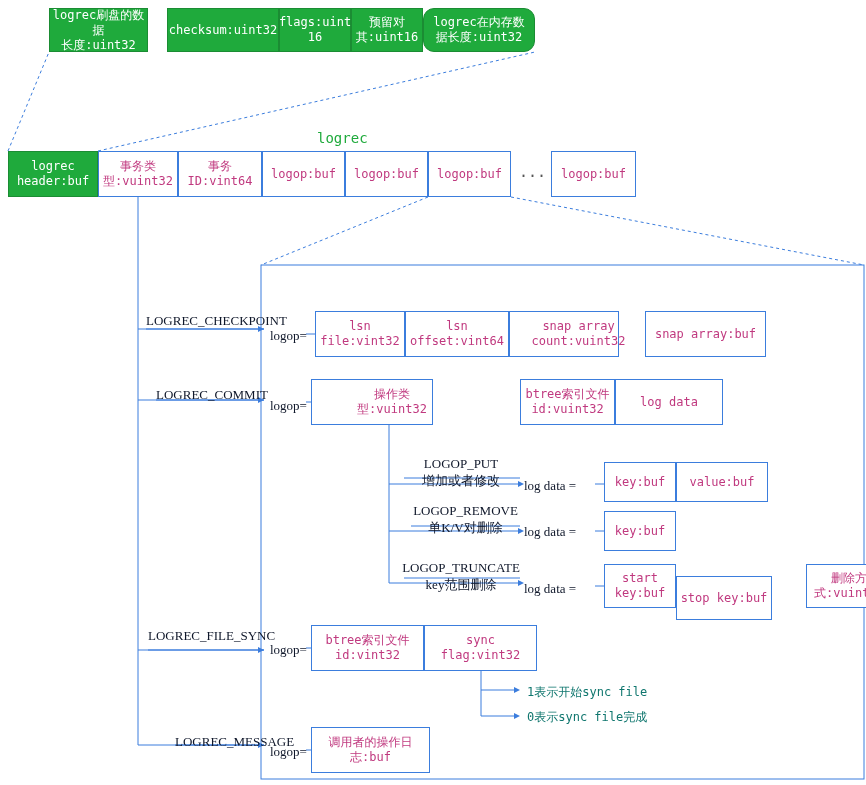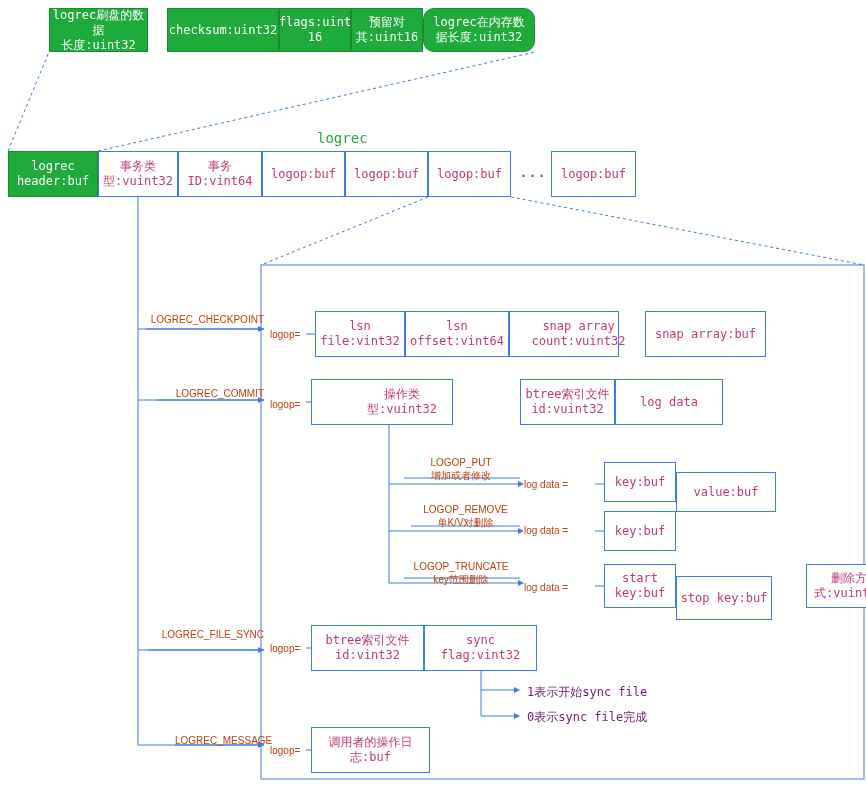--- a/index.html
+++ b/index.html
@@ -30,43 +30,43 @@
   }
   .blue{
     background:#ffffff;
     border:1px solid #3b7ddd;
     color:#c0397f;
     font-family:"DejaVu Sans Mono","Liberation Mono",monospace;
     font-size:12px;
   }
   .label{
     position:absolute;
-    color:#c2410c;
-    font-family:Liberation Sans, sans-serif;
-    font-size:10px;
+    color:#0f172a;
+    font-family:Liberation Serif, serif;
+    font-size:13px;
     white-space:pre-line;
     line-height:1.3;
   }
   .label.center{text-align:center;}
   .label.right{text-align:right;}
   .title{
     position:absolute;
     color:#1faa3c;
     font-family:"DejaVu Sans Mono","Liberation Mono",monospace;
     font-size:14px;
   }
   .dots{
     position:absolute;
     color:#555;
     font-family:"DejaVu Sans Mono","Liberation Mono",monospace;
     font-size:15px;
   }
   .note{
     position:absolute;
-    color:#701a75;
+    color:#0f766e;
     font-family:"DejaVu Sans Mono","Liberation Mono",monospace;
     font-size:12px;
     white-space:pre;
   }
 </style>
 </head>
 <body>
 
 <div id="canvas">
 
@@ -152,30 +152,30 @@
   <div class="box blue" style="left:315px;top:311px;width:90px;height:46px;">lsn
 file:vint32</div>
   <div class="box blue" style="left:405px;top:311px;width:104px;height:46px;">lsn
 offset:vint64</div>
   <div class="box blue" style="left:509px;top:311px;width:110px;height:46px;padding-left:29px;">snap array
 count:vuint32</div>
   <div class="box blue" style="left:645px;top:311px;width:121px;height:46px;">snap array:buf</div>
 
   <div class="label right" style="left:156px;top:387px;width:108px;">LOGREC_COMMIT</div>
   <div class="label" style="left:270px;top:398px;">logop=</div>
-  <div class="box blue" style="left:311px;top:379px;width:142px;height:46px;padding-left:40px;">操作类型:vuint32</div>
+  <div class="box blue" style="left:311px;top:379px;width:122px;height:46px;padding-left:40px;">操作类型:vuint32</div>
   <div class="box blue" style="left:520px;top:379px;width:95px;height:46px;">btree索引文件
 id:vuint32</div>
   <div class="box blue" style="left:615px;top:379px;width:108px;height:46px;">log data</div>
 
   <div class="label center" style="left:402px;top:456px;width:118px;">LOGOP_PUT
 增加或者修改</div>
   <div class="label" style="left:524px;top:478px;">log data =</div>
   <div class="box blue" style="left:604px;top:462px;width:72px;height:40px;">key:buf</div>
-  <div class="box blue" style="left:676px;top:472px;width:100px;height:40px;text-align:right;">value:buf</div>
+  <div class="box blue" style="left:676px;top:462px;width:92px;height:40px;text-align:right;">value:buf</div>
 
   <div class="label center" style="left:411px;top:503px;width:109px;">LOGOP_REMOVE
 单K/V对删除</div>
   <div class="label" style="left:524px;top:524px;">log data =</div>
   <div class="box blue" style="left:604px;top:511px;width:72px;height:40px;">key:buf</div>
 
   <div class="label center" style="left:402px;top:560px;width:118px;">LOGOP_TRUNCATE
 key范围删除</div>
   <div class="label" style="left:524px;top:581px;">log data =</div>
   <div class="box blue" style="left:604px;top:564px;width:72px;height:44px;">start

